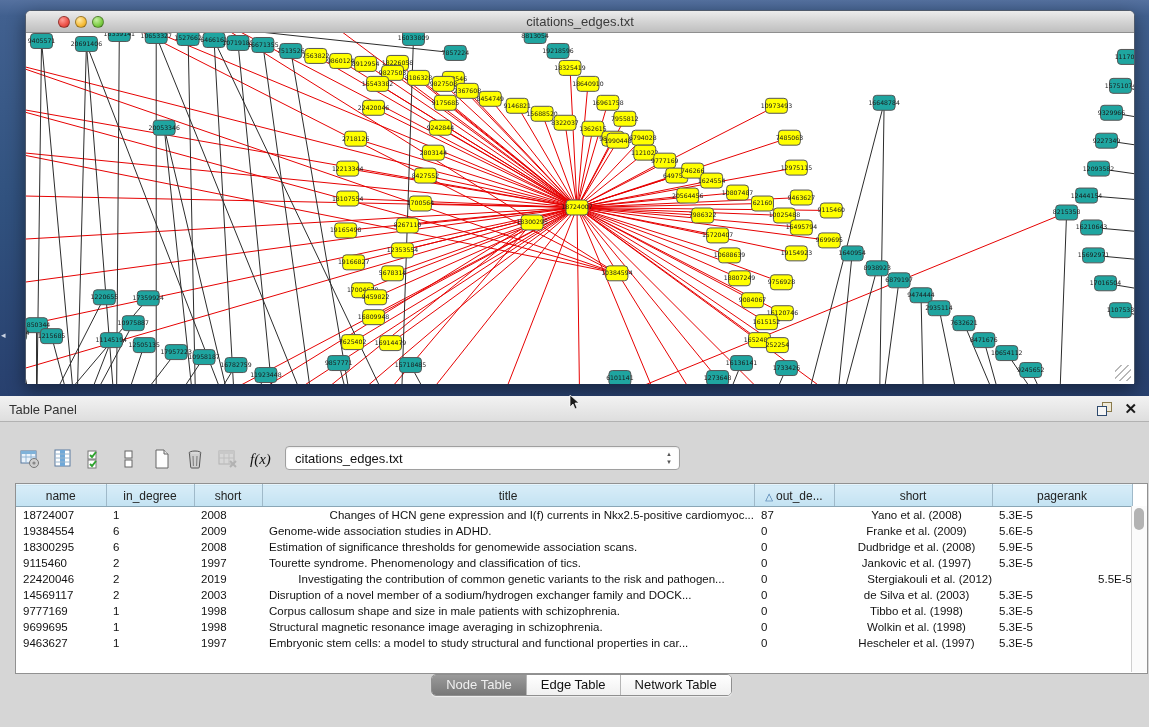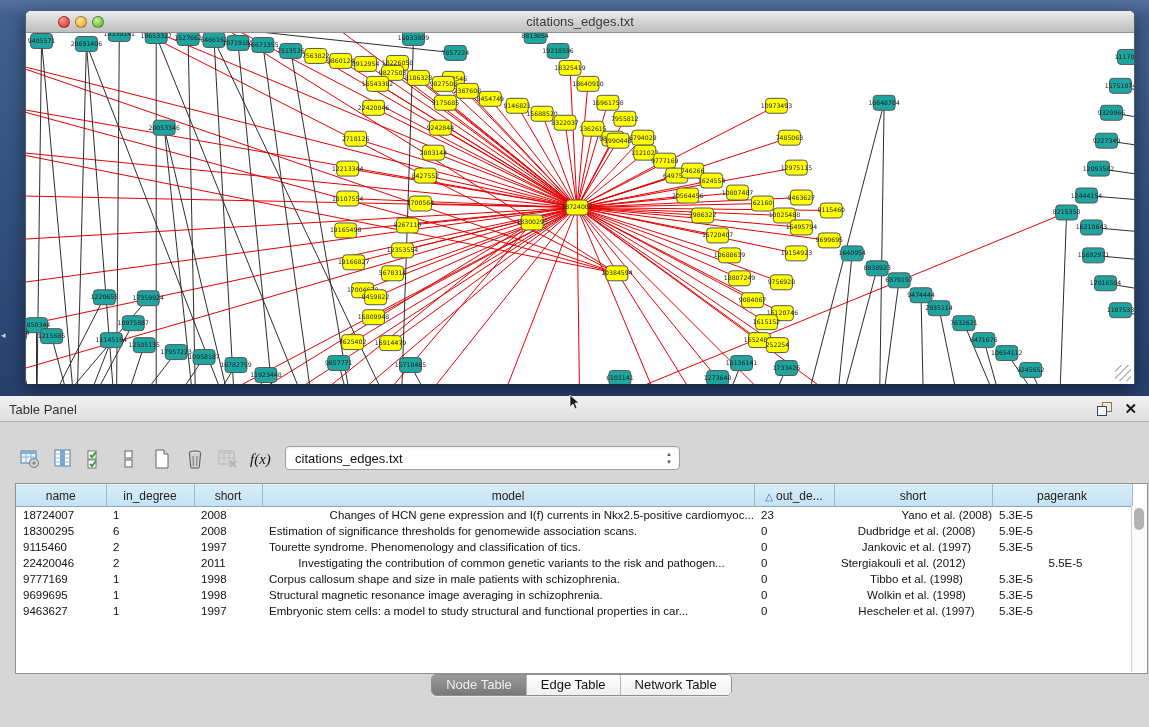--- a/index.html
+++ b/index.html
@@ -858,35 +858,44 @@
           <col style="width:492px">
           <col style="width:80px">
           <col style="width:158px">
           <col style="width:140px">
         </colgroup>
       <thead>
           <tr id="dt-head">
             <th>name</th>
             <th>in_degree</th>
             <th>short</th>
-            <th>model</th>
+            <th>title</th>
             <th><span class="sort-tri">△</span>out_de...</th>
             <th>short</th>
             <th>pagerank</th>
           </tr>
         </thead>
       <tbody id="dt-body">
           <tr>
             <td style="text-align:left">18724007</td>
             <td style="text-align:left">1</td>
             <td style="text-align:left">2008</td>
             <td style="text-align:right">Changes of HCN gene expression and I(f) currents in Nkx2.5-positive cardiomyoc...</td>
-            <td style="text-align:left">23</td>
-            <td style="text-align:right">Yano et al. (2008)</td>
+            <td style="text-align:left">87</td>
+            <td style="text-align:center">Yano et al. (2008)</td>
             <td style="text-align:left">5.3E-5</td>
+          </tr>
+          <tr>
+            <td style="text-align:left">19384554</td>
+            <td style="text-align:left">6</td>
+            <td style="text-align:left">2009</td>
+            <td style="text-align:left">Genome-wide association studies in ADHD.</td>
+            <td style="text-align:left">0</td>
+            <td style="text-align:center">Franke et al. (2009)</td>
+            <td style="text-align:left">5.6E-5</td>
           </tr>
           <tr>
             <td style="text-align:left">18300295</td>
             <td style="text-align:left">6</td>
             <td style="text-align:left">2008</td>
             <td style="text-align:left">Estimation of significance thresholds for genomewide association scans.</td>
             <td style="text-align:left">0</td>
             <td style="text-align:center">Dudbridge et al. (2008)</td>
             <td style="text-align:left">5.9E-5</td>
           </tr>
@@ -895,25 +904,34 @@
             <td style="text-align:left">2</td>
             <td style="text-align:left">1997</td>
             <td style="text-align:left">Tourette syndrome. Phenomenology and classification of tics.</td>
             <td style="text-align:left">0</td>
             <td style="text-align:center">Jankovic et al. (1997)</td>
             <td style="text-align:left">5.3E-5</td>
           </tr>
           <tr>
             <td style="text-align:left">22420046</td>
             <td style="text-align:left">2</td>
-            <td style="text-align:left">2011</td>
+            <td style="text-align:left">2019</td>
             <td style="text-align:center">Investigating the contribution of common genetic variants to the risk and pathogen...</td>
             <td style="text-align:left">0</td>
-            <td style="text-align:left">Stergiakouli et al. (2012)</td>
-            <td style="text-align:center">5.5E-5</td>
+            <td style="text-align:right">Stergiakouli et al. (2012)</td>
+            <td style="text-align:right">5.5E-5</td>
+          </tr>
+          <tr>
+            <td style="text-align:left">14569117</td>
+            <td style="text-align:left">2</td>
+            <td style="text-align:left">2003</td>
+            <td style="text-align:left">Disruption of a novel member of a sodium/hydrogen exchanger family and DOCK...</td>
+            <td style="text-align:left">0</td>
+            <td style="text-align:center">de Silva et al. (2003)</td>
+            <td style="text-align:left">5.3E-5</td>
           </tr>
           <tr>
             <td style="text-align:left">9777169</td>
             <td style="text-align:left">1</td>
             <td style="text-align:left">1998</td>
             <td style="text-align:left">Corpus callosum shape and size in male patients with schizophrenia.</td>
             <td style="text-align:left">0</td>
             <td style="text-align:center">Tibbo et al. (1998)</td>
             <td style="text-align:left">5.3E-5</td>
           </tr>

